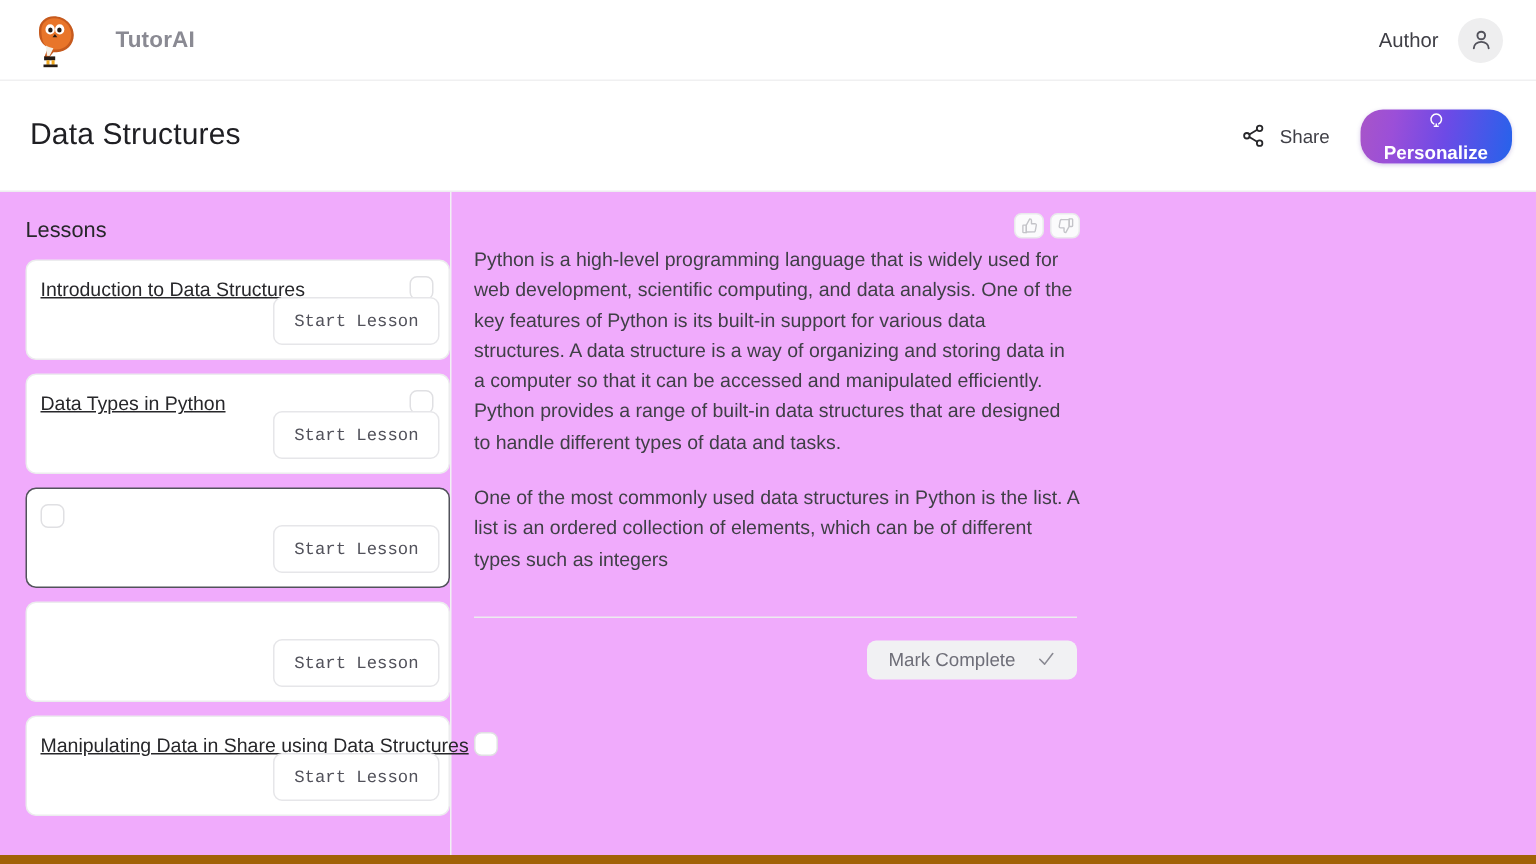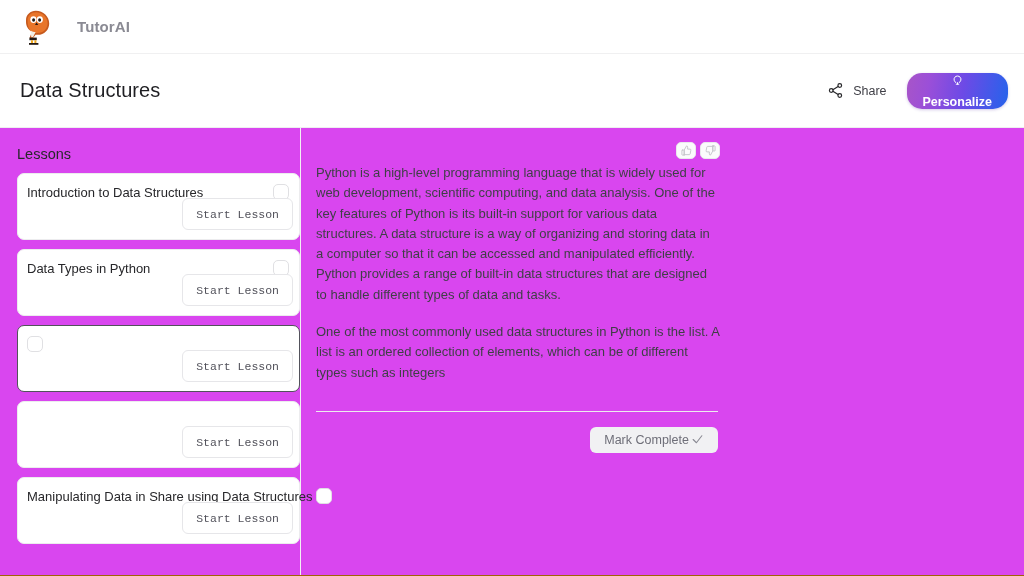--- a/index.html
+++ b/index.html
@@ -116,24 +116,24 @@
     font-size: 12.5px;
     font-weight: bold;
     font-family: inherit;
     cursor: pointer;
     box-shadow: 0 1px 3px rgba(80,40,160,.25);
     flex-direction: column;
   }
 
   
   .panel {
-    background: #d946ef;
+    background: #f0abfc;
     height: 448px;
     display: flex;
-    border-bottom: 1px solid #a16207;
+    border-bottom: 6px solid #a16207;
     position: relative;
   }
 
   
   .lessons-col {
     width: 301px;
     flex: 0 0 301px;
     padding: 18px 0 0 17px;
     border-right: 1px solid #f1f1f3;
   }
@@ -158,20 +158,21 @@
 
   .lesson-card.selected {
     border: 1.6px solid #52525b;
   }
 
   .lesson-row {
     display: flex;
     align-items: flex-start;
     justify-content: space-between;
     gap: 4px;
+    text-decoration: underline;
   }
 
   .lesson-title {
     font-size: 13px;
     color: #27272a;
     line-height: 15px;
     padding-top: 1px;
     white-space: nowrap;
   }
 
@@ -245,21 +246,21 @@
   .complete-row {
     width: 402px;
     display: flex;
     justify-content: flex-end;
     margin-top: 15px;
   }
 
   .mark-complete-btn {
     display: flex;
     align-items: center;
-    gap: 2px;
+    gap: 14px;
     height: 26px;
     padding: 0 14px;
     border: none;
     border-radius: 6px;
     background: #f1f1f3;
     font-size: 12.5px;
     color: #6e6e78;
     font-family: inherit;
     cursor: pointer;
   }
@@ -280,20 +281,29 @@
         <path d="M20.6 16.6l1.6 2.3h-3.2z" fill="#241a14"></path>
         <path d="M14.6 24.4c1.6 1 3.4 1.6 5 1.7l-2.6 5.2-1.7-.1z" fill="#f3efe6"></path>
         <path d="M13.4 31.6h7.4v2.6h-7.4z" fill="#241a14"></path>
         <path d="M15 34.2h2v3h-2zM18.4 34.2h2v3h-2z" fill="#f0a81e"></path>
         <path d="M13 37h9.4v1.8H13z" fill="#241a14"></path>
       </svg>
     </span>
     <span class="brand-name">TutorAI</span>
   </div>
 
+  <div class="topbar-right">
+    <span class="author-label">Author</span>
+    <span class="avatar">
+      <svg width="17" height="17" viewBox="0 0 24 24" fill="none" stroke="#52525b" stroke-width="1.8" stroke-linecap="round" stroke-linejoin="round">
+        <circle cx="12" cy="8" r="3.6"></circle>
+        <path d="M5 20c0-3.6 3.1-6 7-6s7 2.4 7 6"></path>
+      </svg>
+    </span>
+  </div>
 </div>
 
 <div class="page-head">
   <div class="page-title">Data Structures</div>
 
   <div class="head-actions">
     <button class="share-btn">
       <svg width="17" height="17" viewBox="0 0 24 24" fill="none" stroke="#27272a" stroke-width="1.7" stroke-linecap="round" stroke-linejoin="round">
         <circle cx="18" cy="5" r="2.6"></circle>
         <circle cx="6" cy="12" r="2.6"></circle>

